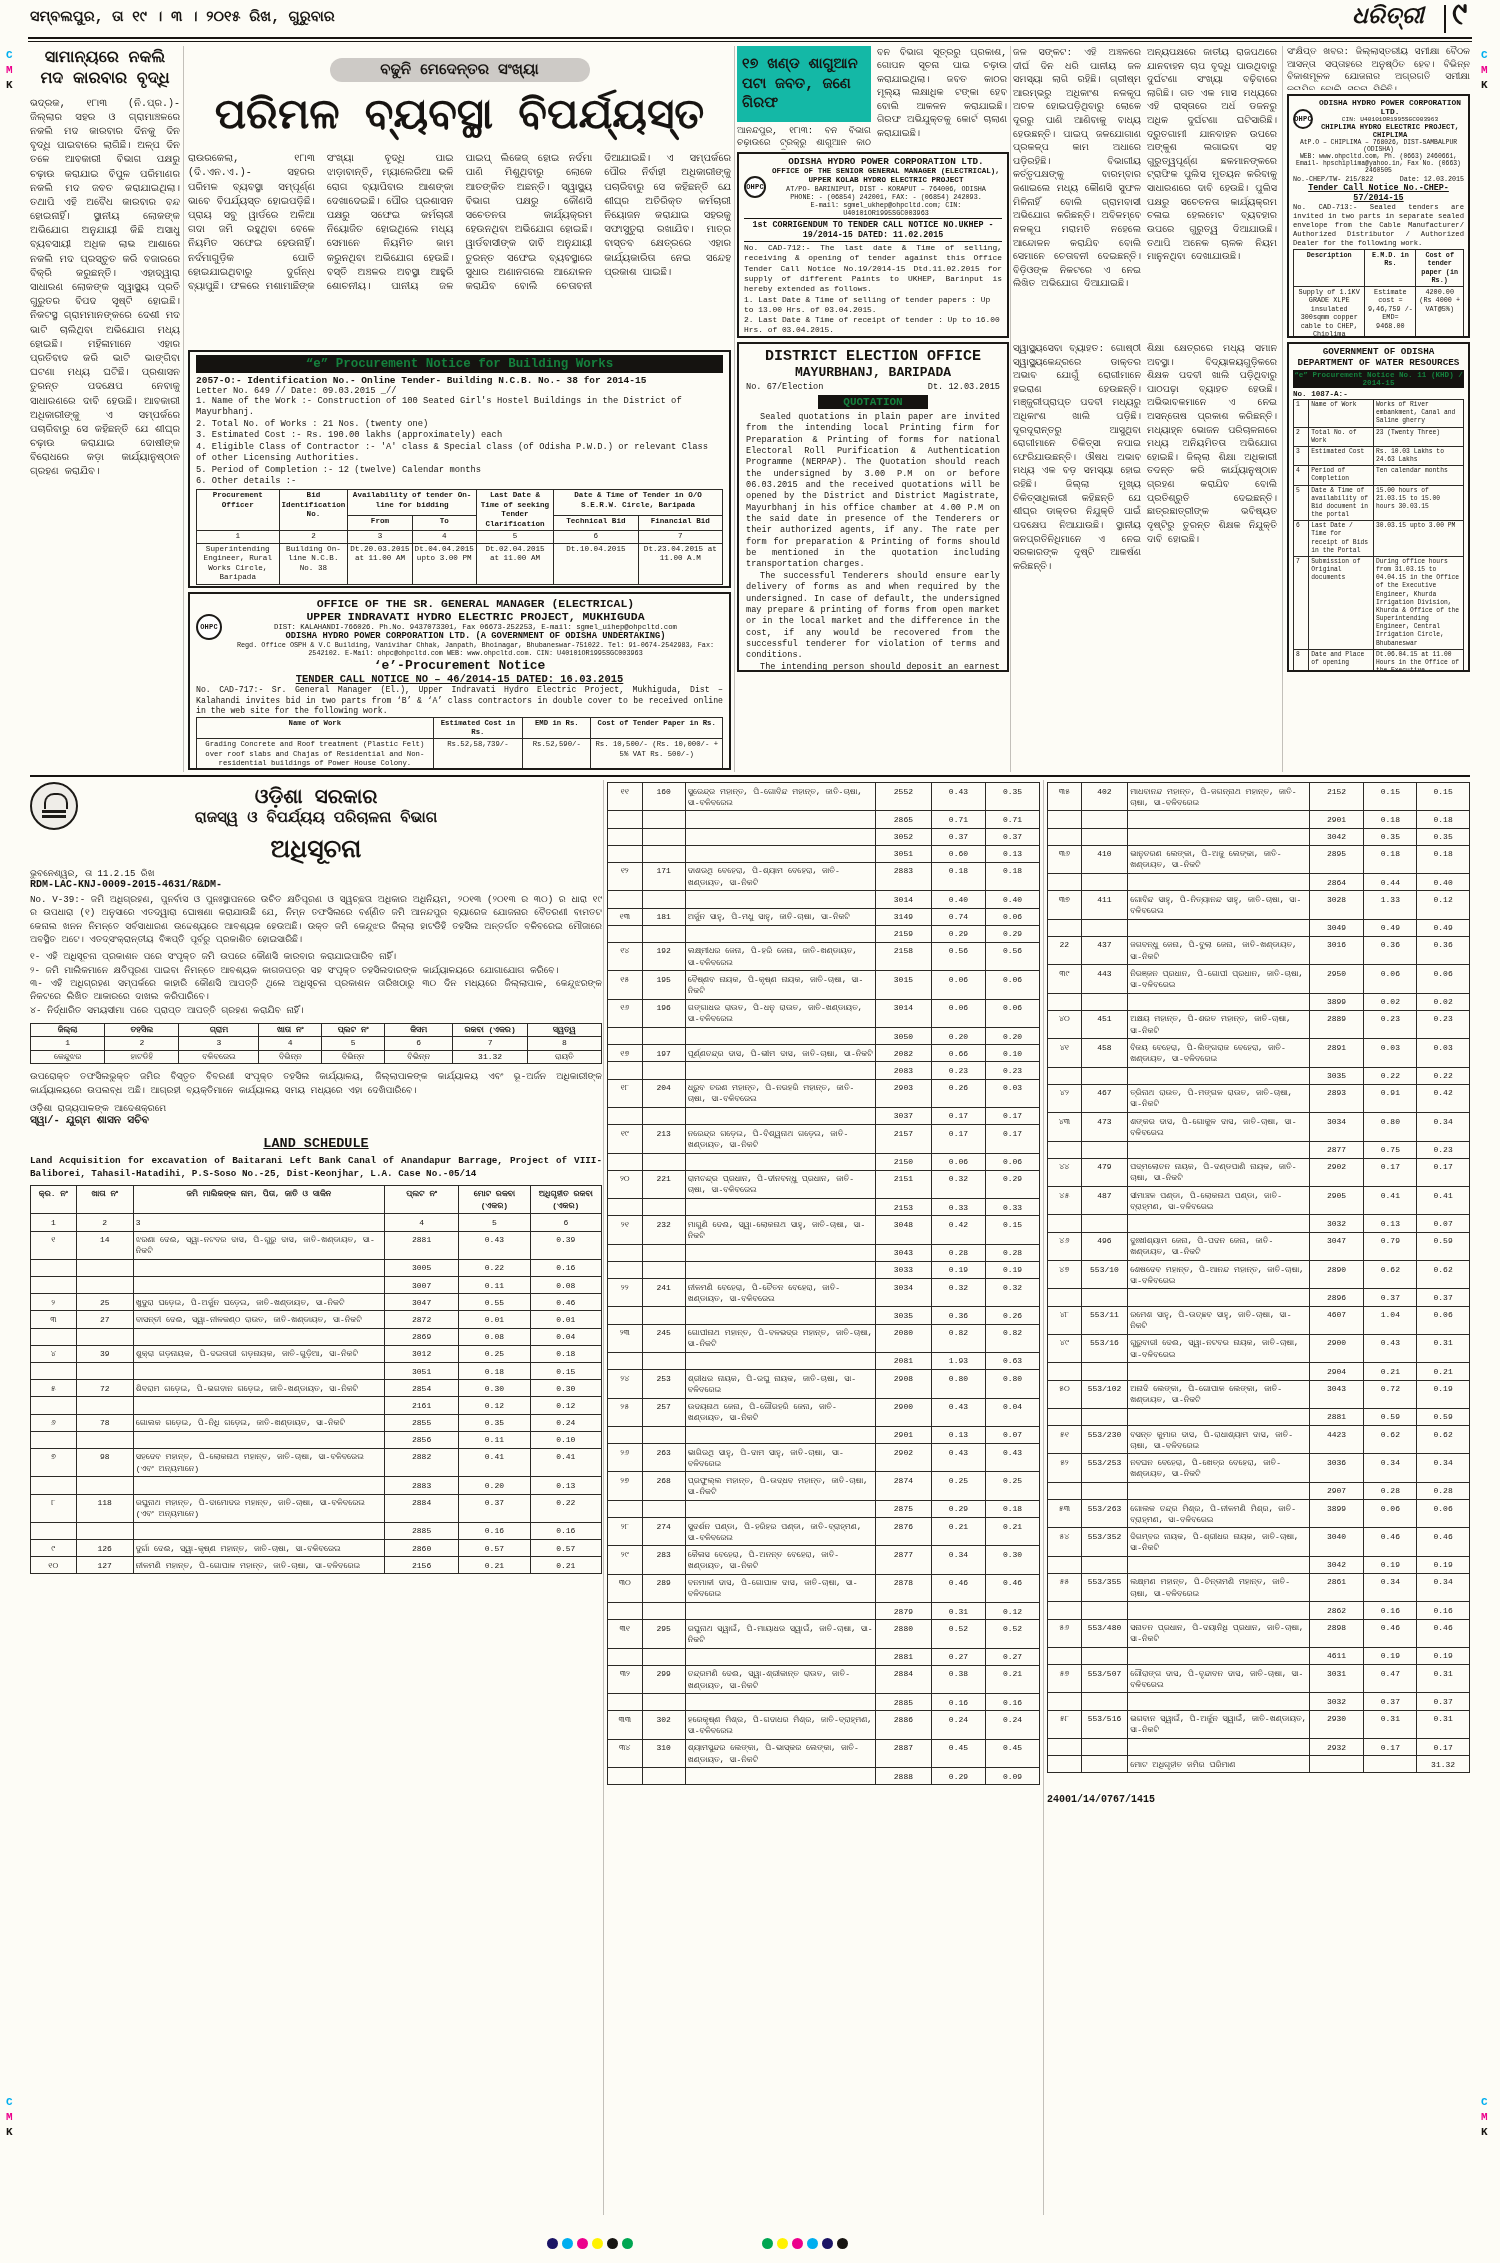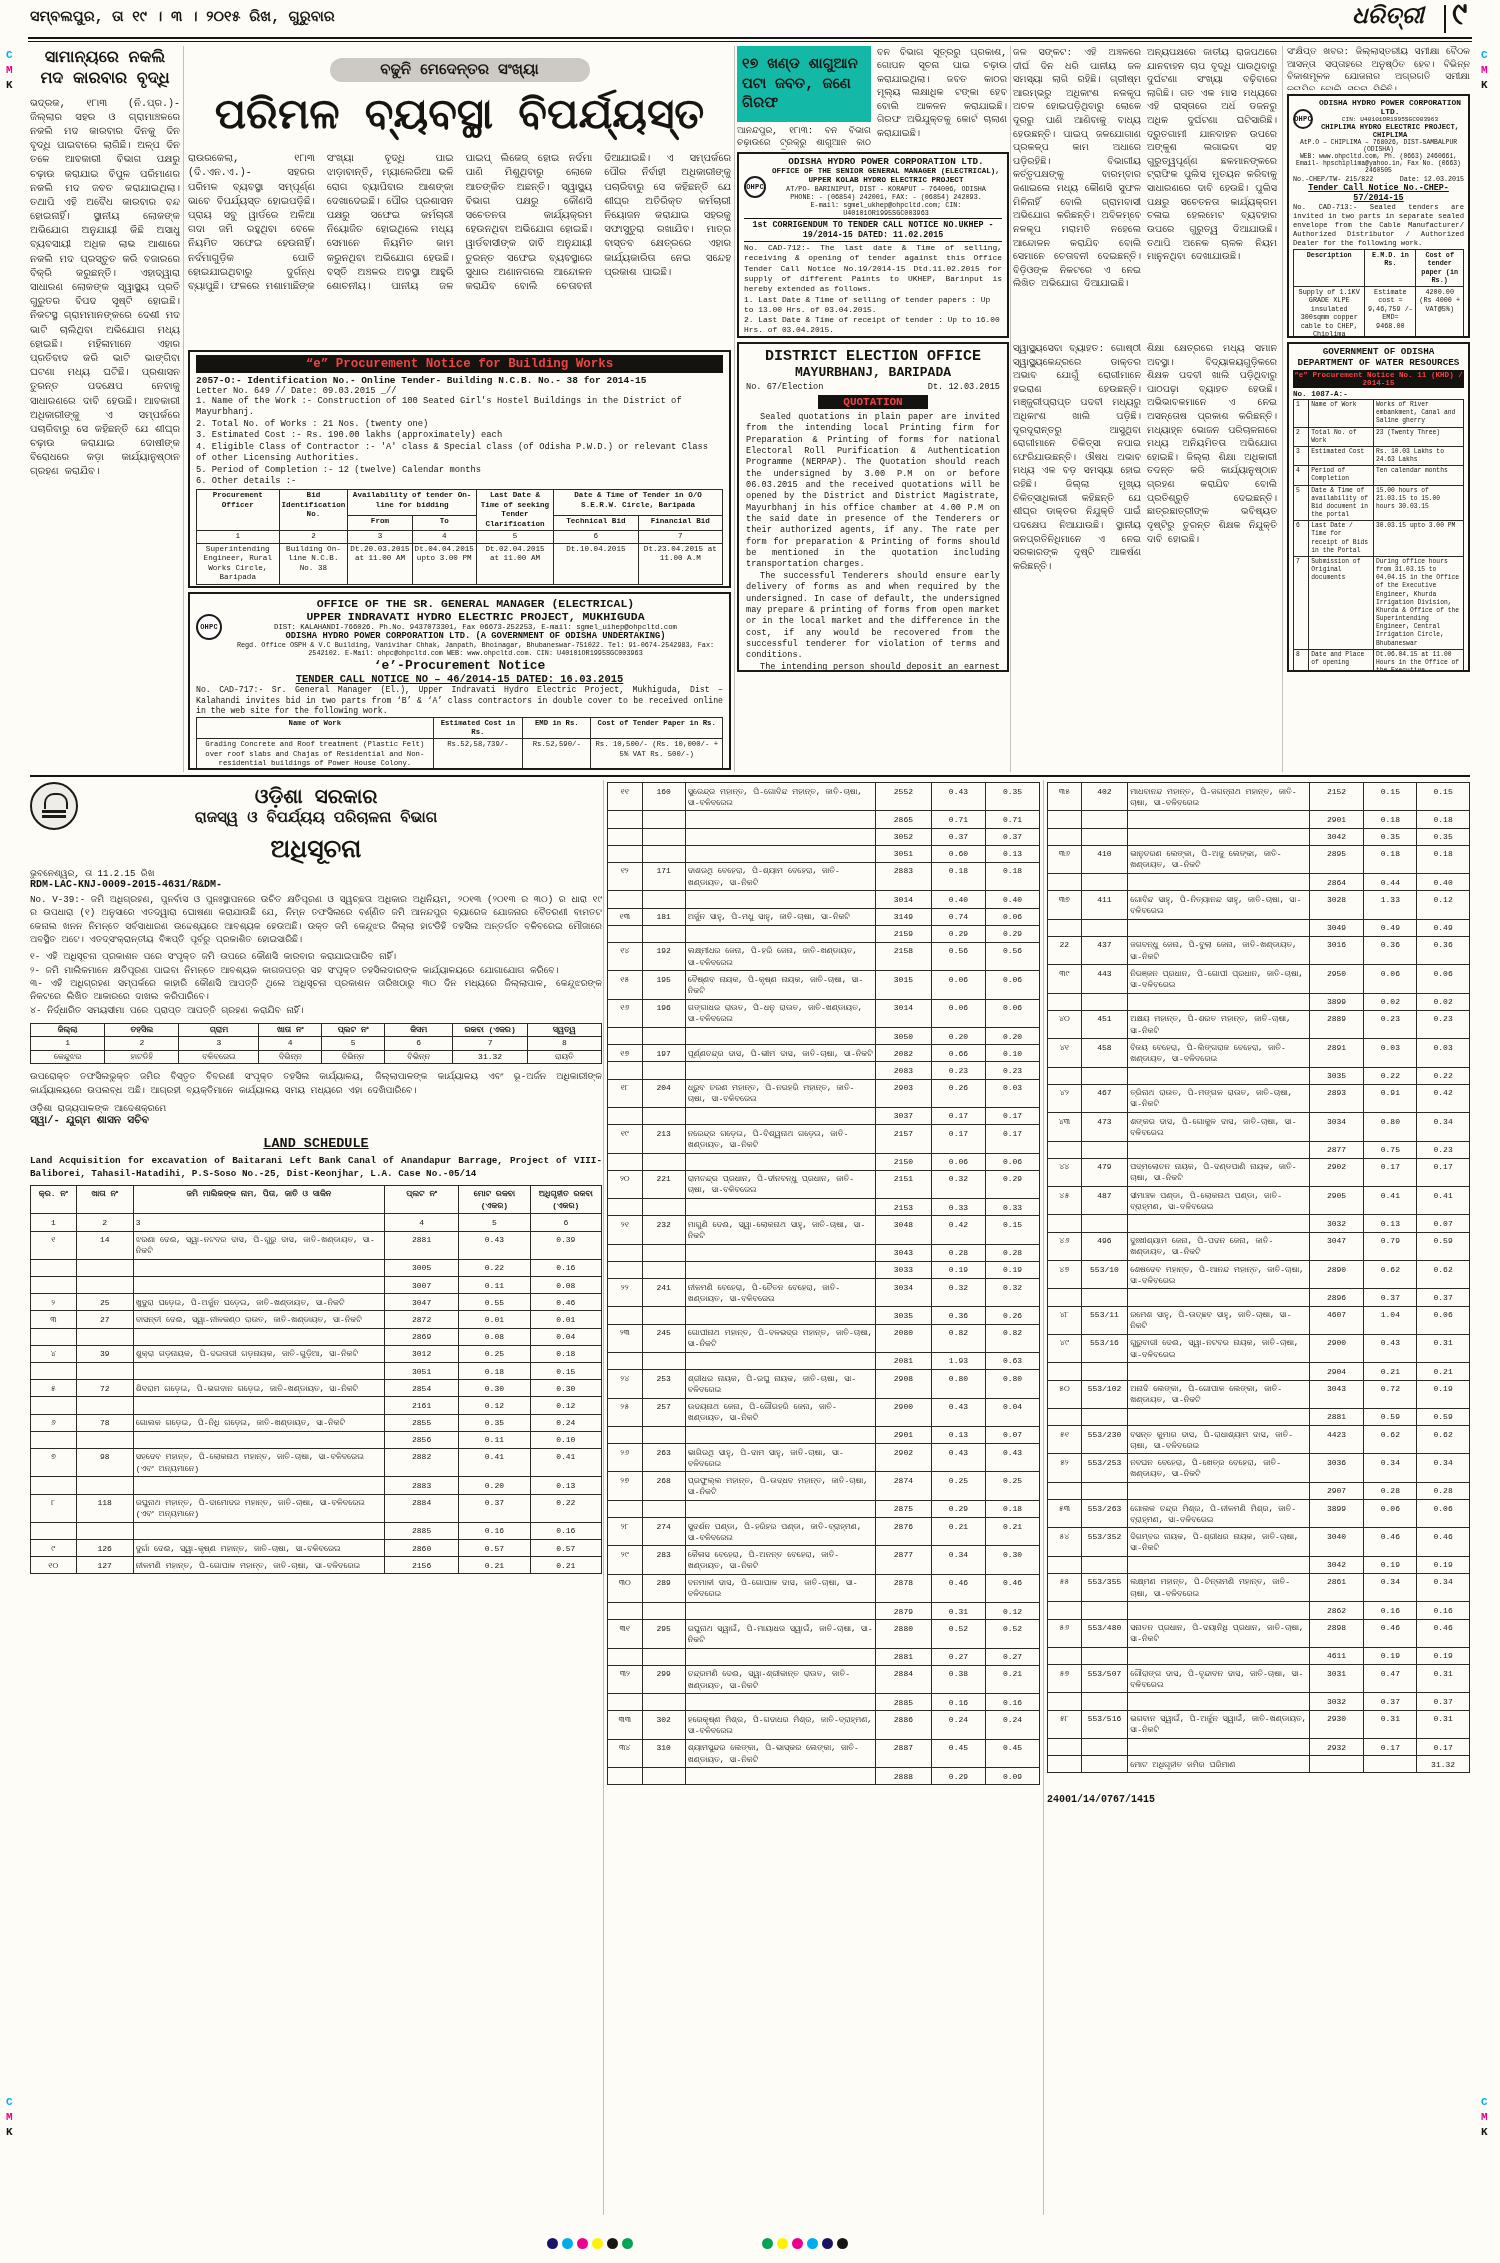--- a/index.html
+++ b/index.html
@@ -3,21 +3,21 @@
 <meta charset="utf-8">
 <style>
   *{margin:0;padding:0;box-sizing:border-box}
   html,body{background:#9a968e}
   .page{position:relative;width:1500px;height:2263px;margin:0 auto;background:#fdfcf6;
         font-family:Liberation Mono, monospace;color:#171411;overflow:hidden}
   .abs{position:absolute}
   .box{position:absolute;border:2px solid #1c1a17;background:#fdfcf6;overflow:hidden}
   .b{font-weight:bold}.i{font-style:italic}.u{text-decoration:underline}
   .ctr{text-align:center}.rt{text-align:left}.jt{text-align:justify}
-  .blackbar{background:#151310;color:#ef4444;text-align:center;font-weight:bold}
+  .blackbar{background:#151310;color:#15803d;text-align:center;font-weight:bold}
   .kicker{background:#cdcac6;border-radius:12px;font-weight:bold;text-align:center}
   .gray-box{background:#14b8a6;text-align:left;font-weight:bold}
   .rule-v{position:absolute;width:1px;background:#c3c0ba}
   table{border-collapse:collapse;width:100%}
   th,td{border:1px solid #2c2a26;padding:1px 2px;vertical-align:top;text-align:center}
   th{font-weight:bold}
   .land th,.land td{font-size:8px;line-height:1.4;padding:2.5px 2px}
   .land td:nth-child(3){text-align:left}
   .water-t th,.water-t td{font-size:6.3px;text-align:left;line-height:1.3}
   .t76 th,.t76 td{font-size:7.6px;line-height:1.25}

